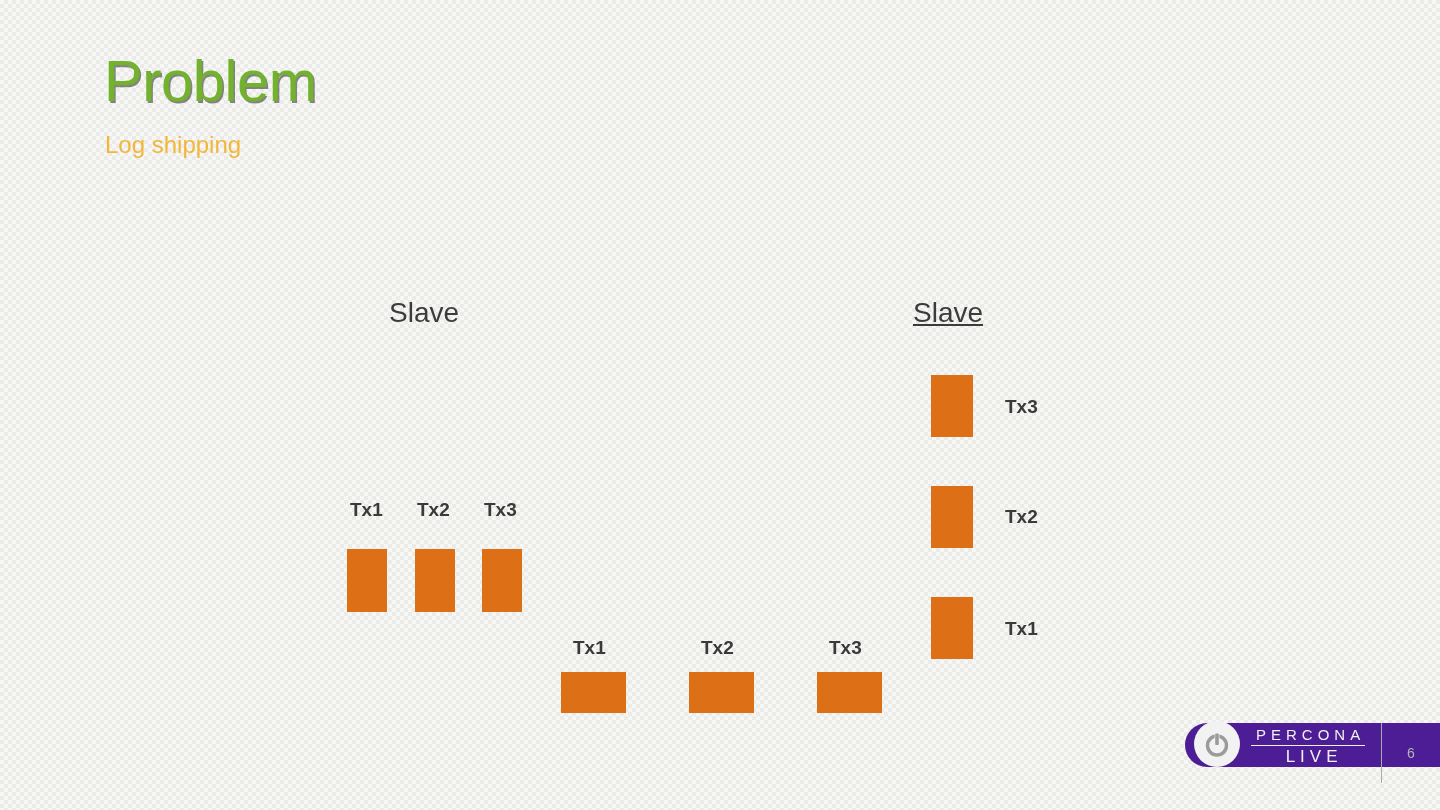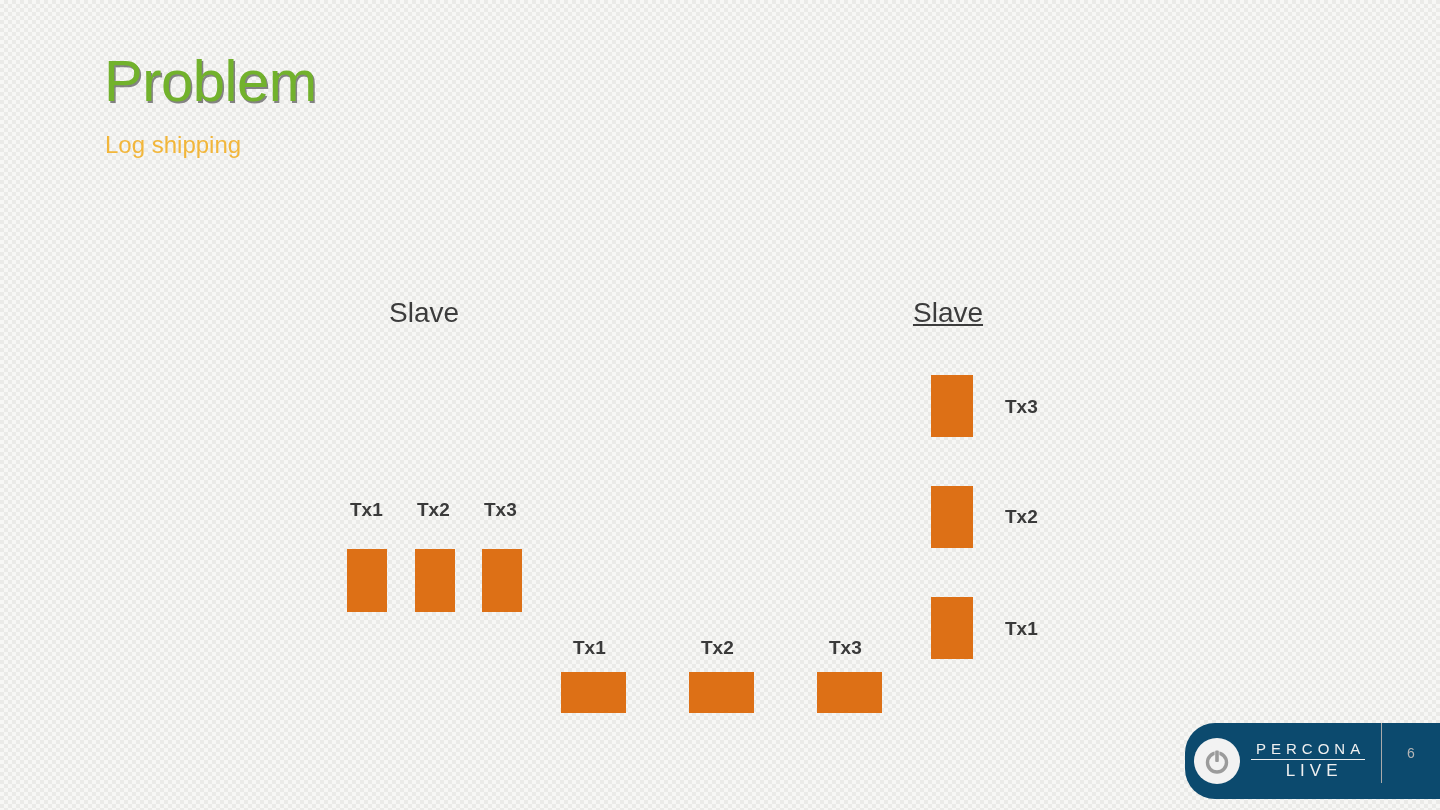--- a/index.html
+++ b/index.html
@@ -74,26 +74,26 @@
     white-space: nowrap;
     font-weight: bold;
   }
 
   
   #footer-logo {
     position: absolute;
     left: 1185px;
     top: 723px;
     width: 255px;
-    height: 76px;
-    background-color: #0c4a6e;
+    height: 44px;
+    background-color: #4c1d95;
     border-top-left-radius: 30px;
     border-bottom-left-radius: 30px;
     display: flex;
-    align-items: center;
+    align-items: flex-end;
   }
   #logo-mark {
     width: 46px;
     height: 46px;
     border-radius: 50%;
     background: #f2f2f2;
     margin-left: 9px;
     flex: 0 0 auto;
     display: flex;
     align-items: center;

